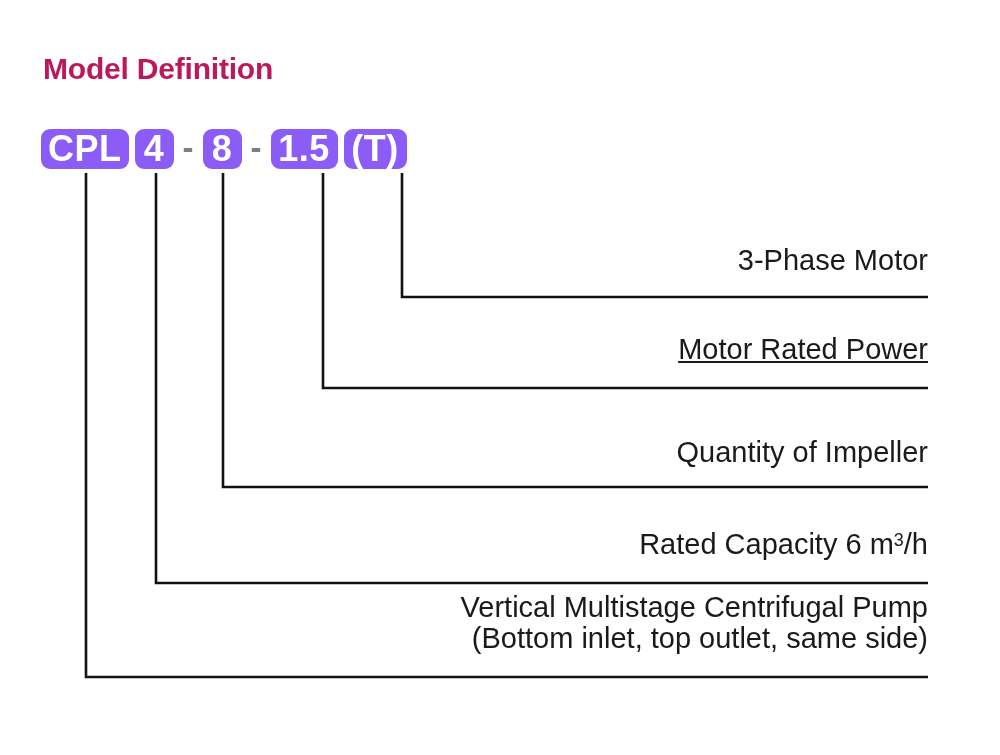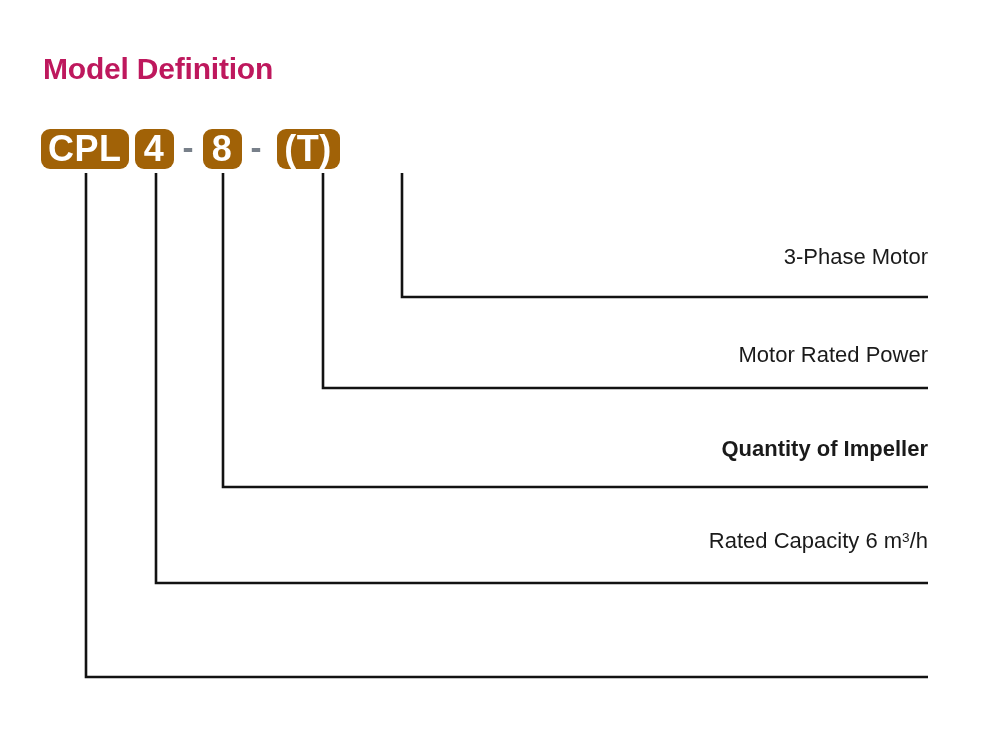--- a/index.html
+++ b/index.html
@@ -34,21 +34,21 @@
   
   #model-code {
     position: absolute;
     left: 41px;
     top: 124px;
     height: 50px;
     display: flex;
     align-items: center;
   }
   .code-badge {
-    background: #a16207;
+    background: #8b5cf6;
     color: #ffffff;
     border-radius: 9px;
     height: 40px;
     display: flex;
     align-items: center;
     justify-content: center;
     font-size: 36px;
     font-weight: bold;
     line-height: 1;
     padding: 0 7px;
@@ -79,21 +79,21 @@
     height: 755px;
     pointer-events: none;
   }
 
   
   .callout-label {
     position: absolute;
     right: 72px;
     text-align: right;
     color: #1a1a1a;
-    font-size: 22px;
+    font-size: 29px;
     line-height: 1.08;
     white-space: nowrap;
   }
   .callout-label sup {
     font-size: 0.62em;
     vertical-align: baseline;
     position: relative;
     top: -0.46em;
   }
   .callout-label .line2 { display: block; }
@@ -112,38 +112,43 @@
     <div class="code-gap"></div>
 
     <div class="code-badge narrow">4</div>
 
     <div class="code-dash">-</div>
 
     <div class="code-badge narrow">8</div>
 
     <div class="code-dash">-</div>
 
+    <div class="code-badge medium">1.5</div>
 
     <div class="code-gap"></div>
 
     <div class="code-badge paren">(T)</div>
   </div>
 
   <svg id="leader-lines" viewBox="0 0 1000 755">
     <g id="leader-group" fill="none" stroke-linecap="butt" stroke-linejoin="miter">
         <polyline points="402,173 402,297 928,297" stroke="#121212" stroke-width="2.6" fill="none"></polyline>
         <polyline points="323,173 323,388 928,388" stroke="#121212" stroke-width="2.6" fill="none"></polyline>
         <polyline points="223,173 223,487 928,487" stroke="#121212" stroke-width="2.6" fill="none"></polyline>
         <polyline points="156,173 156,583 928,583" stroke="#121212" stroke-width="2.6" fill="none"></polyline>
         <polyline points="86,173 86,677 928,677" stroke="#121212" stroke-width="2.6" fill="none"></polyline>
       </g>
   </svg>
 
   <div class="callout-label" id="label-phase" style="top: 245px;">3-Phase Motor</div>
 
-  <div class="callout-label" id="label-power" style="top: 343px;">Motor Rated Power</div>
+  <div class="callout-label" id="label-power" style="top: 334px; text-decoration: underline;">Motor Rated Power</div>
 
-  <div class="callout-label" id="label-stages" style="top: 437px; font-weight: bold;">Quantity of Impeller</div>
+  <div class="callout-label" id="label-stages" style="top: 437px;">Quantity of Impeller</div>
 
   <div class="callout-label" id="label-capacity" style="top: 529px;"><span>Rated Capacity  6 m</span><sup>3</sup><span>/h</span></div>
 
+  <div class="callout-label" id="label-series" style="top: 592px;">
+    <span class="line1">Vertical Multistage Centrifugal Pump</span>
+    <span class="line2">(Bottom inlet, top outlet, same side)</span>
+  </div>
 
 </div>
 
 </body></html>

